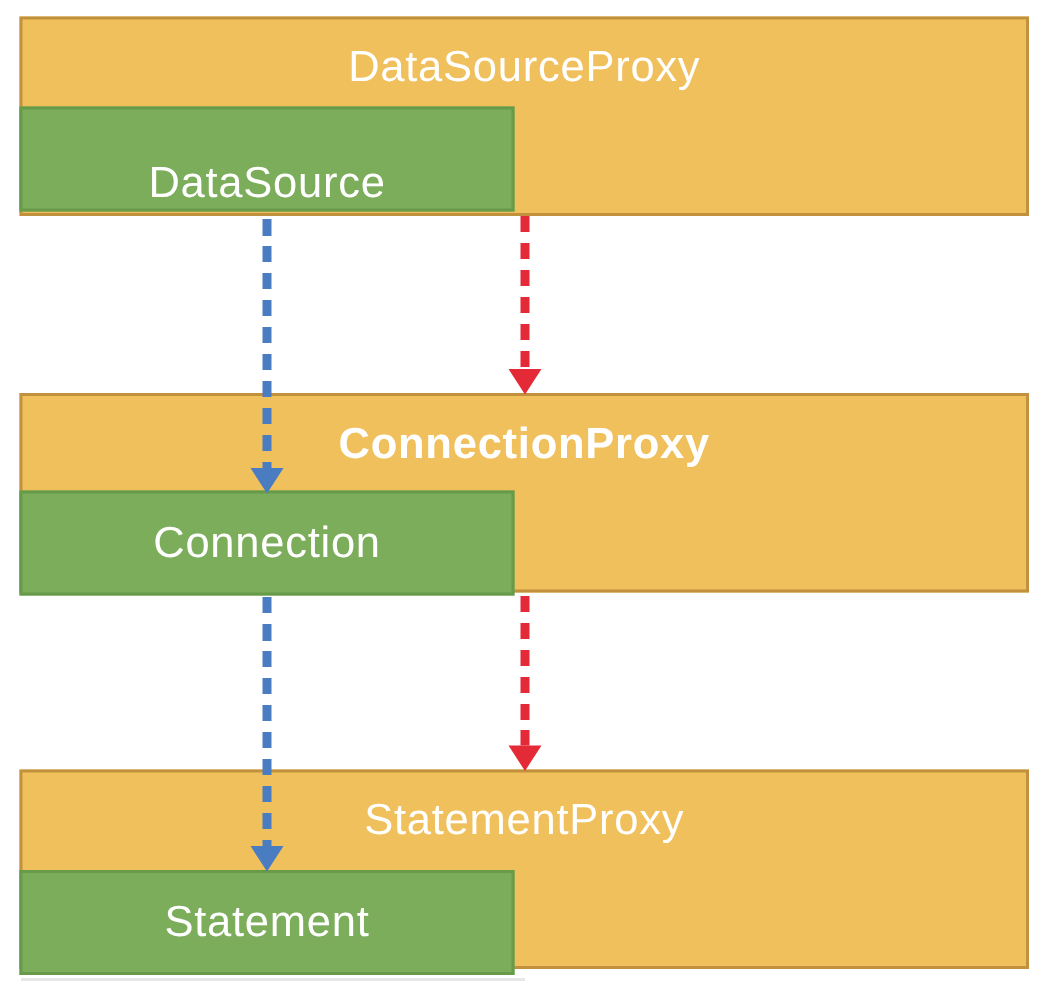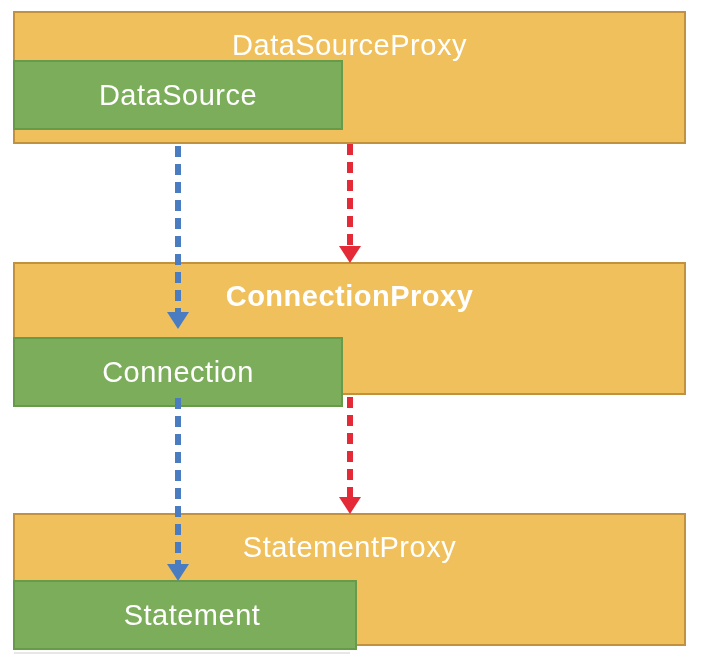--- a/index.html
+++ b/index.html
@@ -49,25 +49,25 @@
     align-items: center;
     justify-content: center;
   }
   .inner-label {
     color: var(--label-text);
     font-size: 29px;
     letter-spacing: 0.5px;
   }
   
   .proxy-1 { top: 11px; }
-  .inner-1 { top: 60px; }
+  .inner-1 { top: 71px; align-items: flex-end; }
   .proxy-2 { top: 262px; font-weight: bold; }
-  .inner-2 { top: 337px; }
+  .inner-2 { top: 327px; }
   .proxy-3 { top: 513px; text-align: right; }
-  .inner-3 { top: 580px; padding-left: 14px; }
+  .inner-3 { top: 580px; }
 
   
   .dash-line {
     position: absolute;
     width: 6px;
     z-index: 5;
   }
   .dash-blue {
     background: repeating-linear-gradient(
       to bottom,

